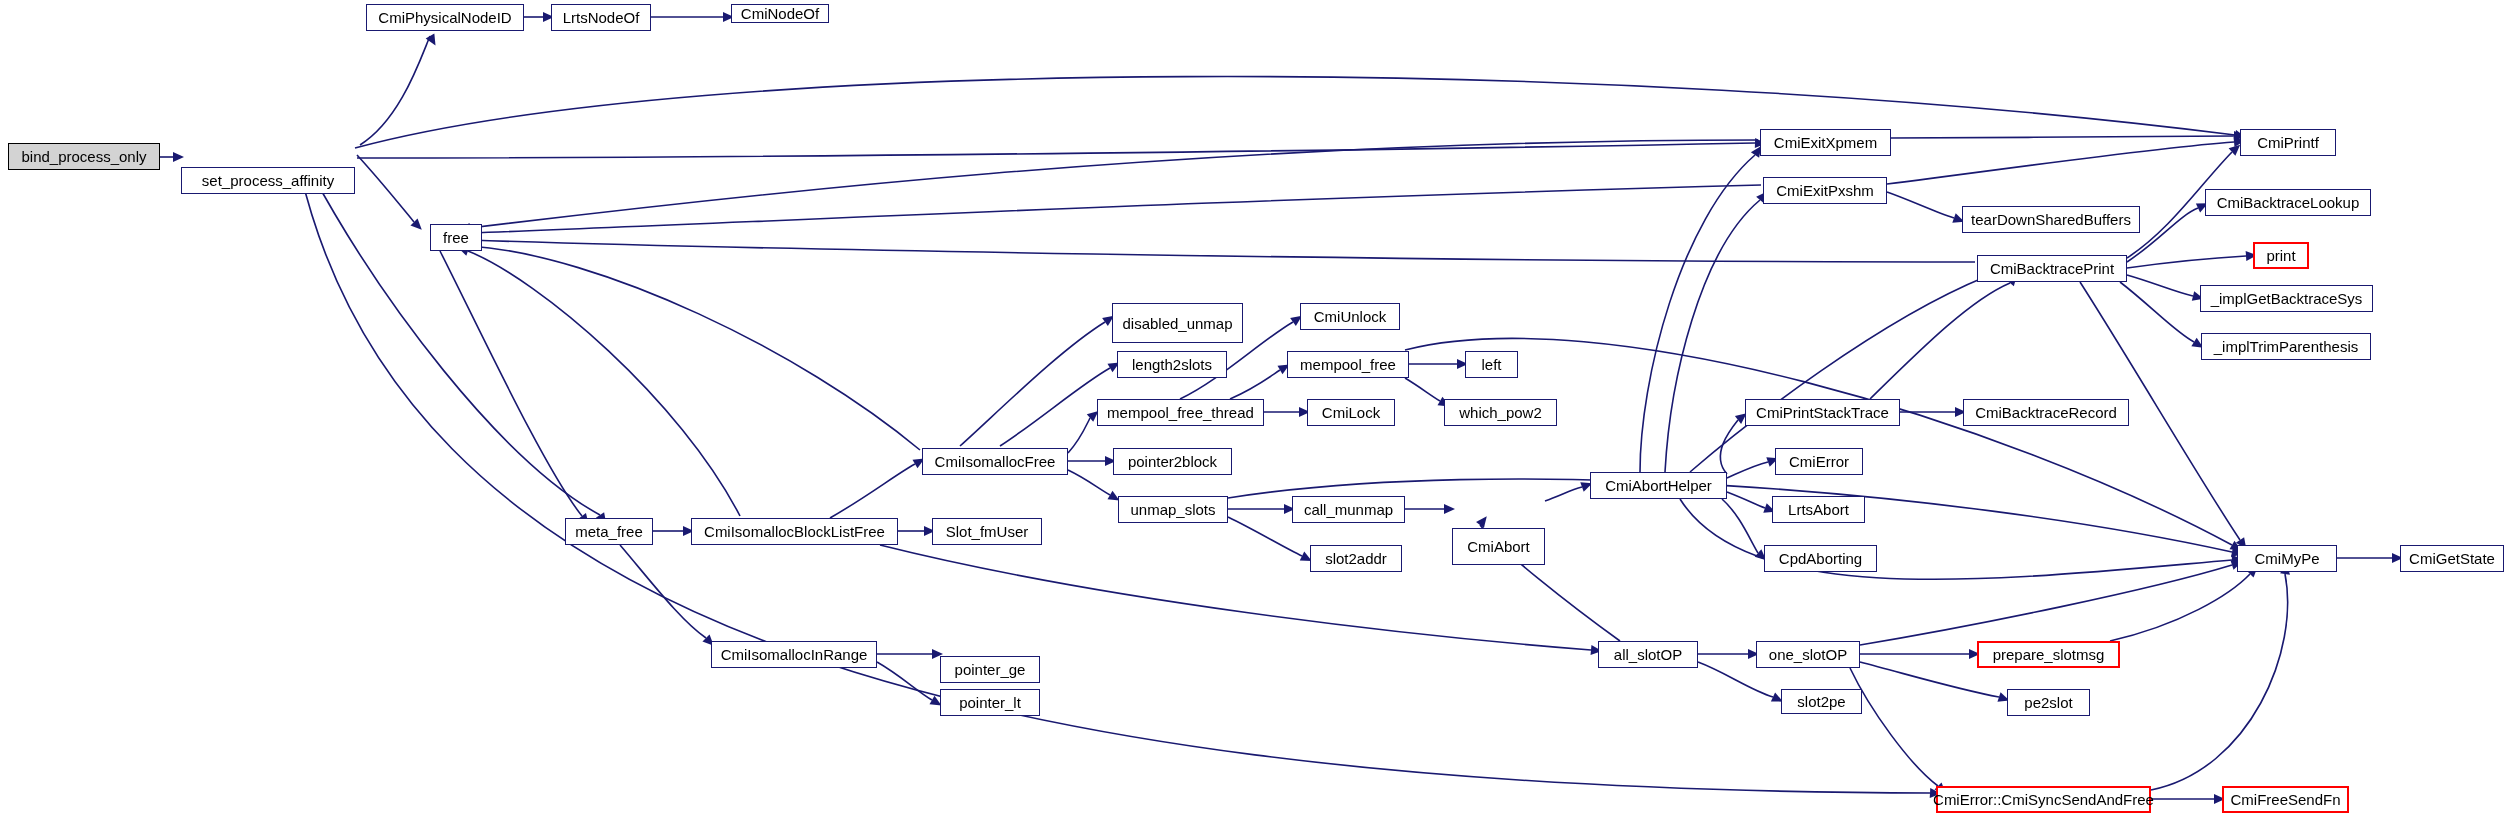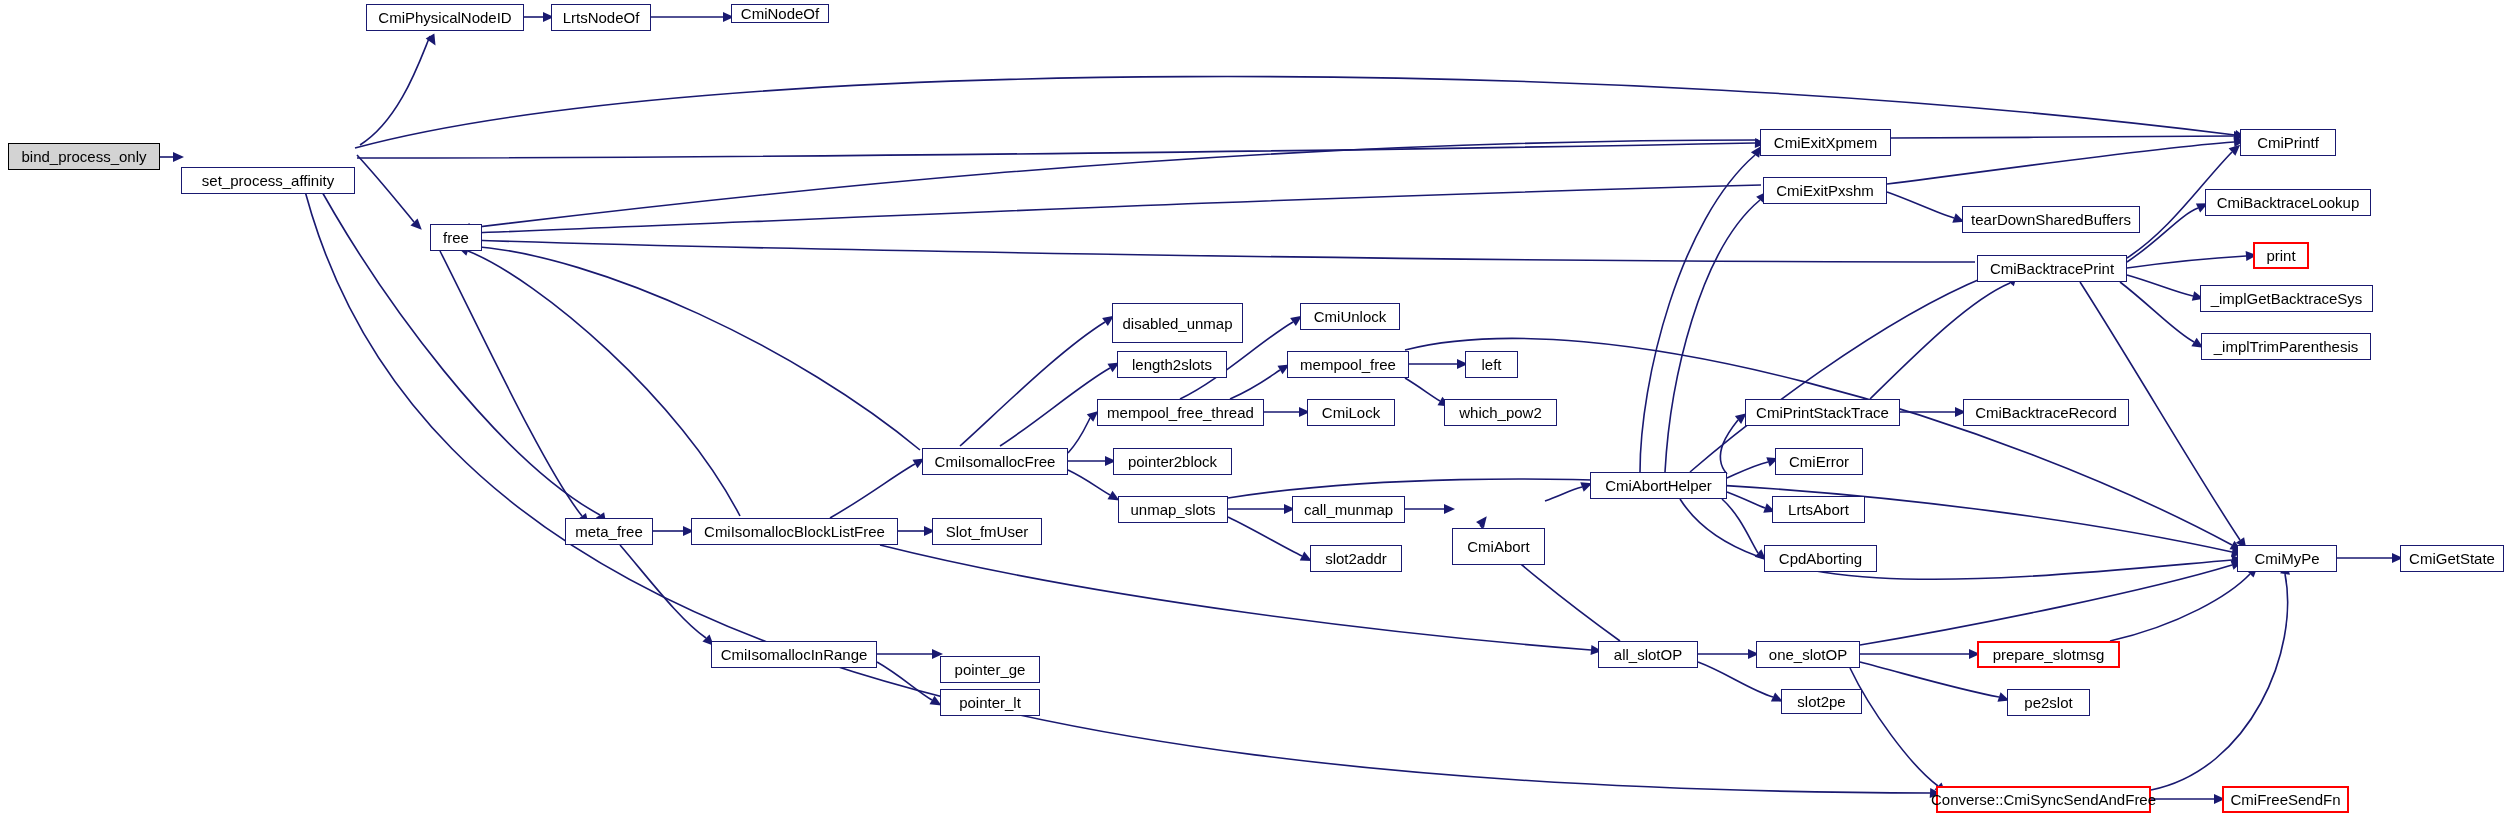--- a/index.html
+++ b/index.html
@@ -219,21 +219,21 @@
     <div class="node" style="left: 1745px; top: 399px; width: 155px; height: 27px;">CmiPrintStackTrace</div>
     <div class="node" style="left: 1963px; top: 399px; width: 166px; height: 27px;">CmiBacktraceRecord</div>
     <div class="node" style="left: 1775px; top: 448px; width: 88px; height: 27px;">CmiError</div>
     <div class="node" style="left: 1772px; top: 496px; width: 93px; height: 27px;">LrtsAbort</div>
     <div class="node" style="left: 1764px; top: 545px; width: 113px; height: 27px;">CpdAborting</div>
     <div class="node" style="left: 1598px; top: 641px; width: 100px; height: 27px;">all_slotOP</div>
     <div class="node" style="left: 1756px; top: 641px; width: 104px; height: 27px;">one_slotOP</div>
     <div class="node" style="left: 1781px; top: 689px; width: 81px; height: 25px;">slot2pe</div>
     <div class="node highlight" style="left: 1977px; top: 641px; width: 143px; height: 27px;">prepare_slotmsg</div>
     <div class="node" style="left: 2007px; top: 689px; width: 83px; height: 27px;">pe2slot</div>
-    <div class="node highlight" style="left: 1936px; top: 786px; width: 215px; height: 27px;">Converse::CmiSyncSendAndFree</div>
+    <div class="node highlight" style="left: 1936px; top: 786px; width: 215px; height: 27px;">CmiError::CmiSyncSendAndFree</div>
     <div class="node highlight" style="left: 2222px; top: 786px; width: 127px; height: 27px;">CmiFreeSendFn</div>
     <div class="node" style="left: 1760px; top: 129px; width: 131px; height: 27px;">CmiExitXpmem</div>
     <div class="node" style="left: 1763px; top: 177px; width: 124px; height: 27px;">CmiExitPxshm</div>
     <div class="node" style="left: 1962px; top: 206px; width: 178px; height: 27px;">tearDownSharedBuffers</div>
     <div class="node" style="left: 1977px; top: 255px; width: 150px; height: 27px;">CmiBacktracePrint</div>
     <div class="node" style="left: 2240px; top: 129px; width: 96px; height: 27px;">CmiPrintf</div>
     <div class="node" style="left: 2205px; top: 189px; width: 166px; height: 27px;">CmiBacktraceLookup</div>
     <div class="node highlight" style="left: 2253px; top: 242px; width: 56px; height: 27px;">print</div>
     <div class="node" style="left: 2200px; top: 285px; width: 173px; height: 27px;">_implGetBacktraceSys</div>
     <div class="node" style="left: 2201px; top: 333px; width: 170px; height: 27px;">_implTrimParenthesis</div>

